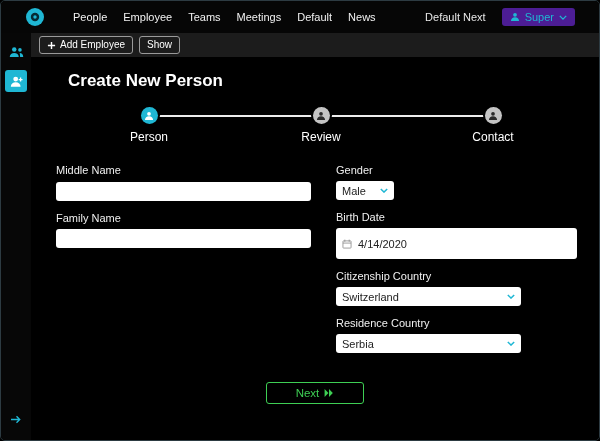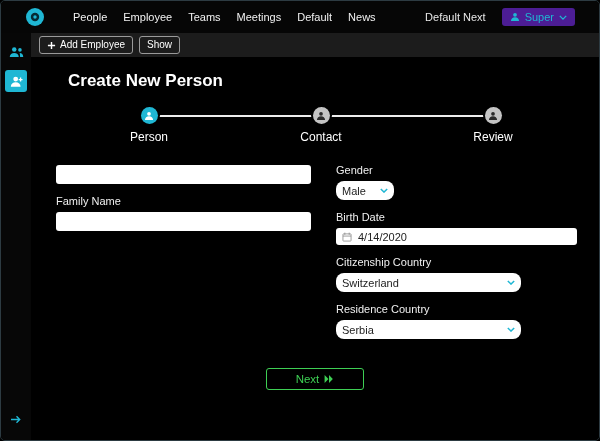--- a/index.html
+++ b/index.html
@@ -79,29 +79,29 @@
   .col-right { width:241px; flex:0 0 241px; }
   .field { margin-bottom:11px; }
   .field .flabel { display:block; font-size:11px; color:#f0f0f0; margin-bottom:5px; }
   .text-input {
     width:100%; box-sizing:border-box; height:19px; background:#fff;
     border:none; border-radius:3px; font-size:11px; color:#222; padding:0 6px;
     font-family:inherit;
   }
   .select-box {
     display:flex; align-items:center; justify-content:space-between; gap:6px;
-    background:#fff; color:#222; border-radius:8px; height:19px;
+    background:#fff; color:#222; border-radius:3px; height:19px;
     padding:0 6px; font-size:11px; cursor:pointer; box-sizing:border-box;
   }
   .select-box .chev { display:flex; color:var(--accent,#1fb7d4); }
   .select-gender { width:58px; }
   .select-wide { width:185px; }
   .date-box {
     display:flex; align-items:center; gap:6px; background:#fff; color:#222;
-    border-radius:3px; height:17px; padding:0 6px; font-size:11px;
+    border-radius:3px; height:31px; padding:0 6px; font-size:11px;
     width:100%; box-sizing:border-box; cursor:text;
   }
   .date-box .cal { display:flex; color:#8a8a8a; }
   
   .actions { text-align:center; margin-top:18px; }
   .next-btn {
     display:inline-flex; align-items:center; gap:5px;
     background:transparent; border:1px solid var(--success,#3ecf54);
     color:var(--success,#3ecf54); border-radius:3px; font-size:11.5px;
     padding:4px 29px; cursor:pointer; font-family:inherit;
@@ -202,36 +202,37 @@
             </div>
             <div class="step-label">Person</div>
           </div>
           <div class="step">
             <div class="step-circle inactive">
               <svg width="10" height="10" viewBox="0 0 16 16" fill="currentColor" aria-hidden="true">
                 <circle cx="8" cy="4.5" r="3"></circle>
                   <path d="M1.5 14.5c0-3.6 2.9-6 6.5-6s6.5 2.4 6.5 6z"></path>
               </svg>
             </div>
-            <div class="step-label">Contact</div>
+            <div class="step-label">Review</div>
           </div>
           <div class="step">
             <div class="step-circle inactive">
               <svg width="10" height="10" viewBox="0 0 16 16" fill="currentColor" aria-hidden="true">
                 <circle cx="8" cy="4.5" r="3"></circle>
                   <path d="M1.5 14.5c0-3.6 2.9-6 6.5-6s6.5 2.4 6.5 6z"></path>
               </svg>
             </div>
-            <div class="step-label">Review</div>
+            <div class="step-label">Contact</div>
           </div>
         </div>
 
         <div class="form-grid">
           <div class="col-left">
             <div class="field">
+              <label class="flabel">Middle Name</label>
               <input class="text-input" type="text" value="" style="">
             </div>
             <div class="field">
               <label class="flabel">Family Name</label>
               <input class="text-input" type="text" value="" style="">
             </div>
           </div>
 
           <div class="col-right">
             <div class="field">

